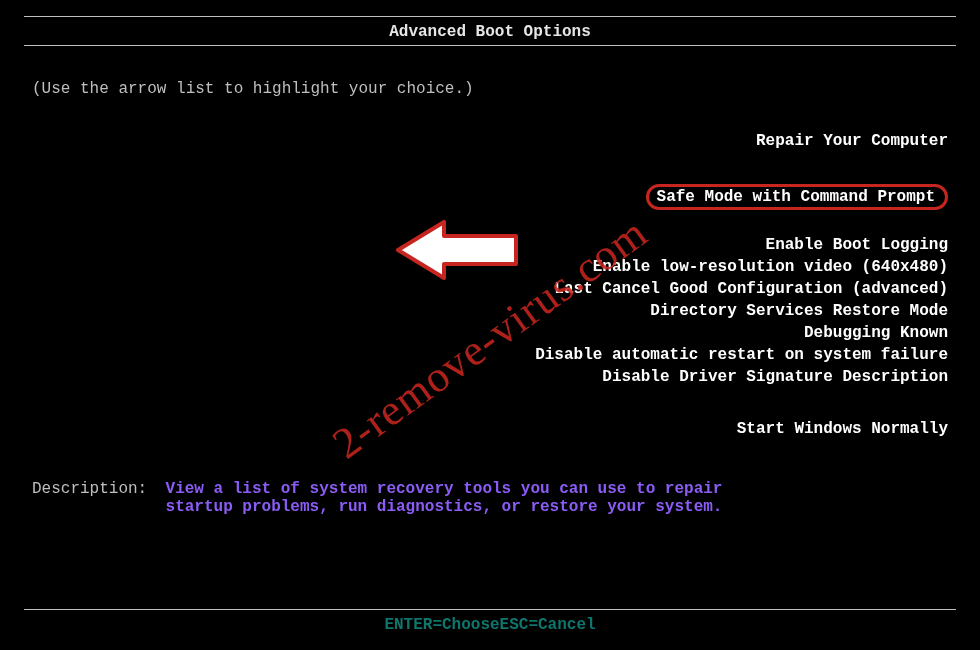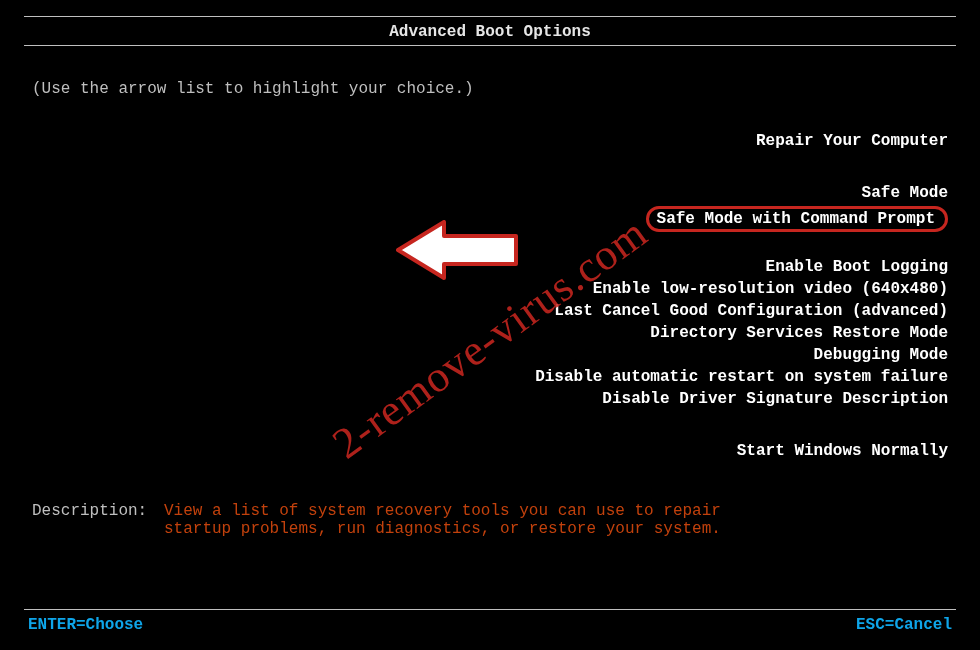--- a/index.html
+++ b/index.html
@@ -72,36 +72,37 @@
 
     .desc-row {
       display: flex;
       padding-top: 40px;
     }
     .desc-label {
       width: 132px;
       flex-shrink: 0;
     }
     .desc-text {
-      font-weight: normal;
-      color: #c2410c;
+      font-weight: bold;
+      color: #8b5cf6;
       max-width: 560px;
+      text-align: center;
     }
 
     .footer-area {
       position: absolute;
       bottom: 0;
       left: 0;
       right: 0;
     }
     .footer-row {
       display: flex;
-      justify-content: space-between;
+      justify-content: center;
       font-weight: bold;
-      color: #0ea5e9;
+      color: #0f766e;
       padding: 6px 4px 0 4px;
     }
 
     .watermark {
       position: absolute;
       left: 50%;
       top: 52%;
       transform: translate(-50%, -50%) rotate(-36deg);
       font-family: "Brush Script MT", "Segoe Script", cursive;
       font-size: 44px;
@@ -124,32 +125,31 @@
   <div class="content">
     <div class="line">(Use the arrow list to highlight your choice.)</div>
 
     <div class="spacer-lg"></div>
 
     <div class="indent1">
       <div class="line bold-white">Repair Your Computer</div>
 
       <div class="spacer-lg"></div>
 
-      <div class="line bold-white">Safe Mode</div>
       <div class="line">
         <span class="circled">Safe Mode with Command Prompt</span>
       </div>
 
       <div class="spacer-md"></div>
 
       <div class="line bold-white">Enable Boot Logging</div>
       <div class="line bold-white">Enable low-resolution video (640x480)</div>
       <div class="line bold-white">Last Cancel Good Configuration (advanced)</div>
       <div class="line bold-white">Directory Services Restore Mode</div>
-      <div class="line bold-white">Debugging Mode</div>
+      <div class="line bold-white">Debugging Known</div>
       <div class="line bold-white">Disable automatic restart on system failure</div>
       <div class="line bold-white">Disable Driver Signature Description</div>
 
       <div class="spacer-lg"></div>
 
       <div class="line bold-white">Start Windows Normally</div>
     </div>
 
     <div class="desc-row">
       <div class="desc-label">Description:</div>

